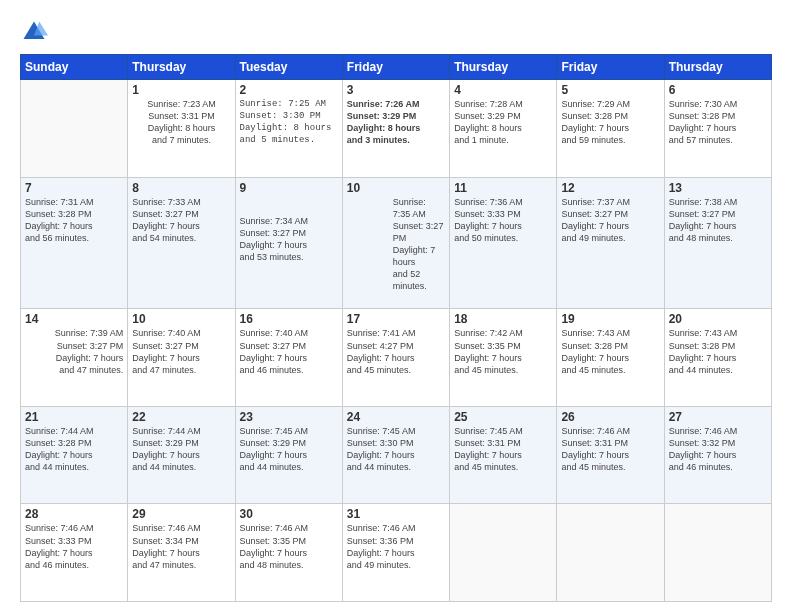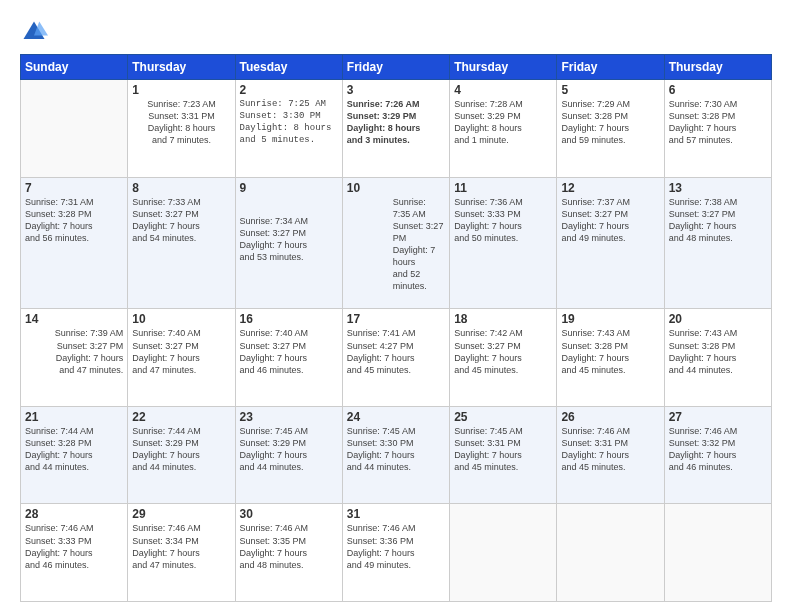--- a/index.html
+++ b/index.html
@@ -251,21 +251,21 @@
           <td>
             <div class="day-number">17</div>
             <div class="day-info" style="white-space: pre-line;">Sunrise: 7:41 AM
 Sunset: 4:27 PM
 Daylight: 7 hours
 and 45 minutes.</div>
           </td>
           <td>
             <div class="day-number">18</div>
             <div class="day-info" style="white-space: pre-line;">Sunrise: 7:42 AM
-Sunset: 3:27 PM
+Sunset: 3:35 PM
 Daylight: 7 hours
 and 45 minutes.</div>
           </td>
           <td>
             <div class="day-number">19</div>
             <div class="day-info" style="white-space: pre-line;">Sunrise: 7:43 AM
 Sunset: 3:28 PM
 Daylight: 7 hours
 and 45 minutes.</div>
           </td>

